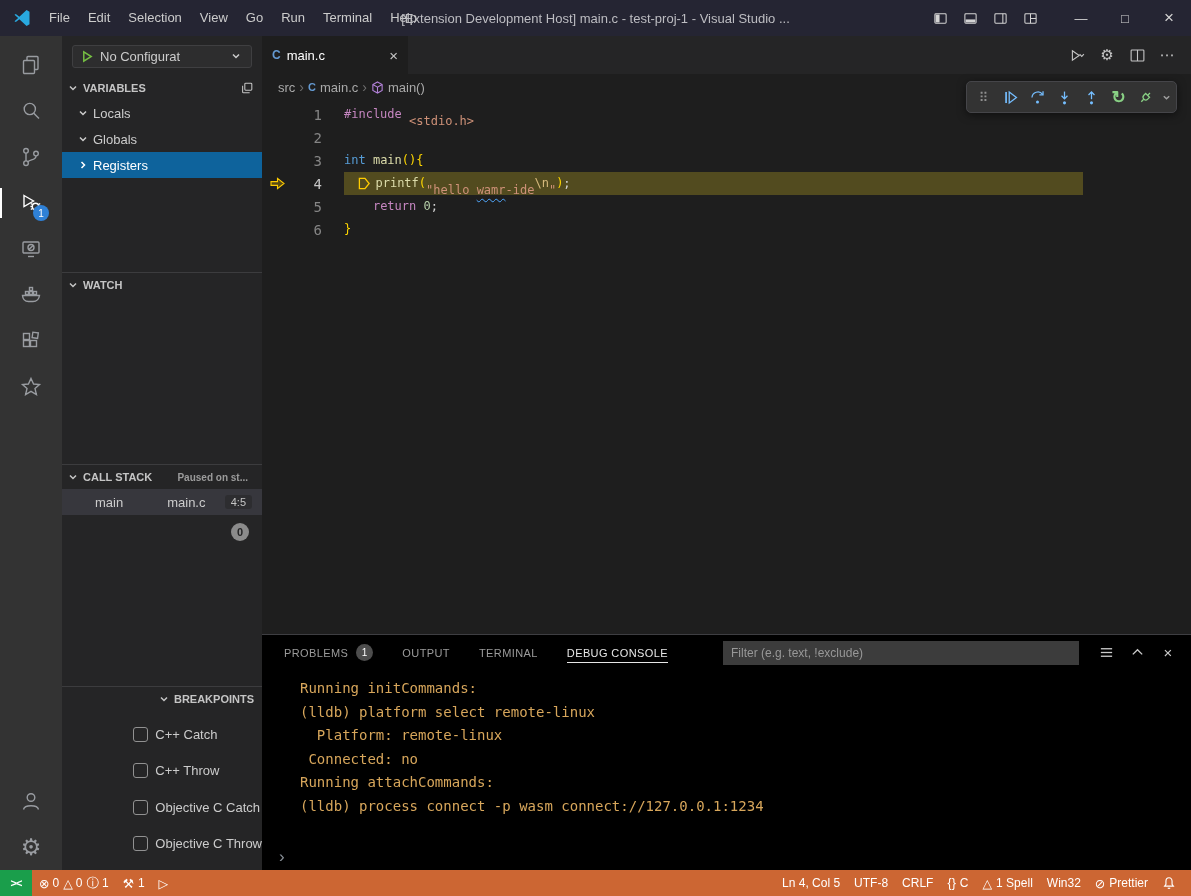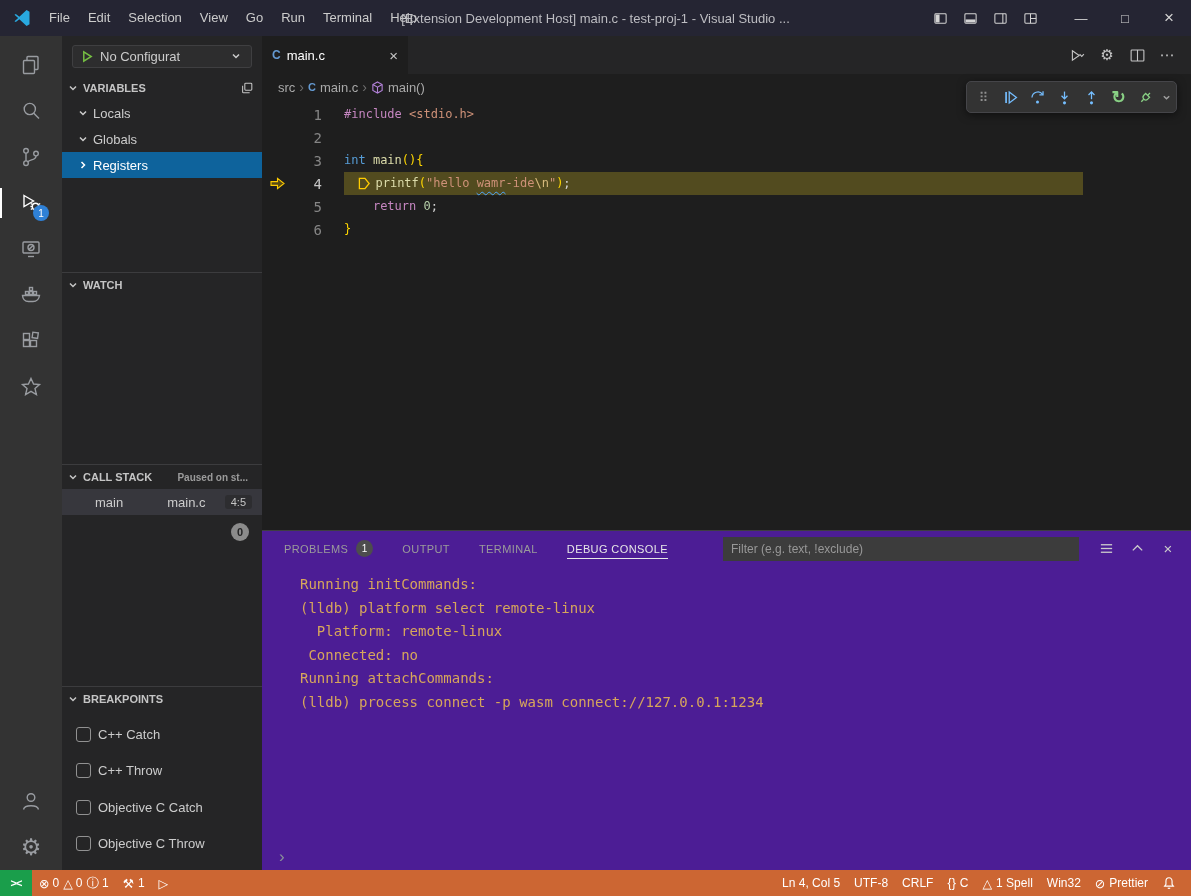--- a/index.html
+++ b/index.html
@@ -95,26 +95,26 @@
   .glyph-margin { width:30px; flex:none; display:flex; justify-content:center; }
   .glyph-margin svg { width:15px; height:13px; stroke:#ffcc00; fill:rgba(255,204,0,.25); stroke-width:1.2; }
   .lnum { width:30px; flex:none; text-align:right; color:#858585; font-size:14px; margin-right:22px; }
   .code-line.current .lnum { color:#c6c6c6; }
   .lcontent { display:block; flex:none; height:23px; font-size:0; white-space:pre; }
   .lcontent > span { font-size:12px; line-height:23px; white-space:pre; display:inline-block; vertical-align:top; }
   .code-line.current .lcontent { width:739px; background:rgba(226,199,36,.27); }
   .inline-bp { width:17px; height:23px; }
   .inline-bp svg { width:13px; height:13px; margin-top:5px; stroke:#ffcc00; fill:none; stroke-width:1.4; }
   .tk-ctl { color:#c586c0; } .tk-kw { color:#569cd6; } .tk-fn { color:#dcdcaa; }
-  .tk-str { color:#ce9178; } .tk-esc { color:#d7ba7d; } .tk-num { color:#b5cea8; }
+  .tk-str { color:#ce9178;margin-top:7px; } .tk-esc { color:#d7ba7d; } .tk-num { color:#b5cea8; }
   .tk-br { color:#ffd700; } .tk-pl { color:#d4d4d4; }
   .squiggle { text-decoration:underline wavy #4fa8ff; text-decoration-thickness:1px; text-underline-offset:4px; }
 
   
-  .panel { height:340px; flex:none; border-top:1px solid #3e3e42; display:flex; flex-direction:column; position:relative; background:#4c1d95; }
+  .panel { height:236px; flex:none; border-top:1px solid #3e3e42; display:flex; flex-direction:column; position:relative; background:#000000; }
   .panel-header { height:35px; flex:none; display:flex; align-items:center; padding:0 12px 0 22px; }
   .panel-tabs { display:flex; gap:29px; height:100%; align-items:center; }
   .panel-tab { display:flex; align-items:center; gap:8px; height:100%; font-size:11px; letter-spacing:.4px; color:#9b9b9b; position:relative; }
   .panel-tab.active { color:#e7e7e7; }
   .panel-tab.active::after { content:""; position:absolute; left:0; right:0; bottom:7px; height:1px; background:#e7e7e7; }
   .pt-badge { min-width:17px; height:17px; border-radius:9px; background:#4d4d4d; color:#ffffff; font-size:10px;
     display:flex; align-items:center; justify-content:center; padding:0 3px; }
   .panel-filter { margin-left:auto; }
   .panel-filter input { width:356px; height:24px; background:#3c3c3c; border:none; outline:none; color:#cccccc;
     font-size:12px; padding:0 8px; font-family:"Liberation Sans", sans-serif; }
@@ -354,21 +354,21 @@
         <div class="frame-row">
           <span class="frame-name">main</span>
           <span class="frame-file">main.c</span>
           <span class="frame-pos">4:5</span>
         </div>
         <div class="cs-badge-row">
           <span class="cs-badge">0</span>
         </div>
       </div>
 
-      <div class="section sec-border" style="flex:1;">
+      <div class="section sec-border" style="flex:1;align-items:flex-end;">
         <div class="sec-header">
           <span class="chev">
               <svg viewBox="0 0 10 10">
                 <polyline points="2,3.5 5,6.5 8,3.5"></polyline>
               </svg>
             </span>
           <span>BREAKPOINTS</span>
         </div>
         <div>
 

